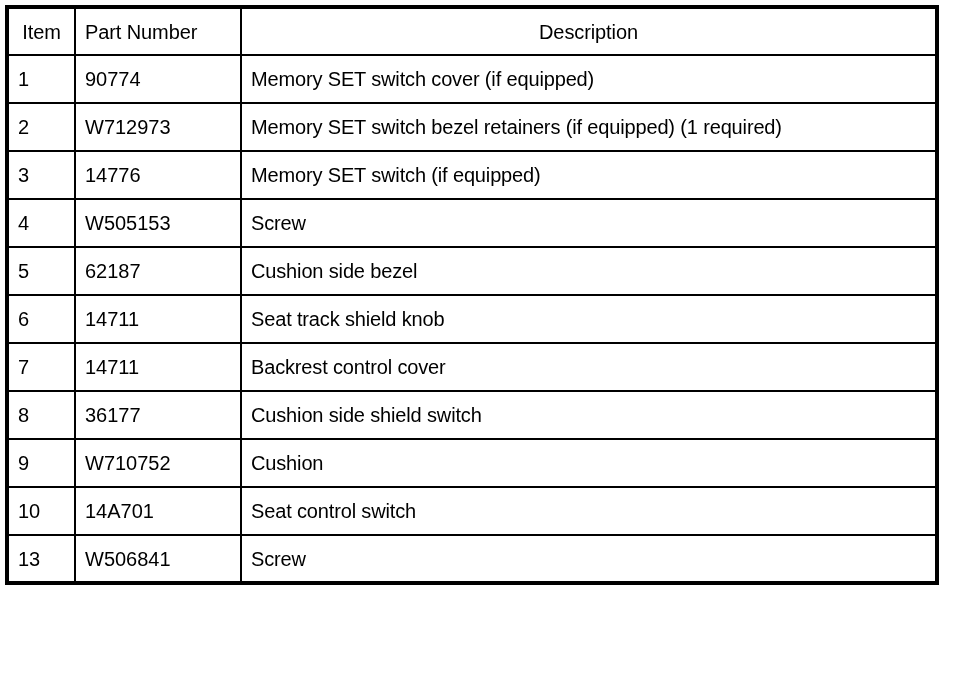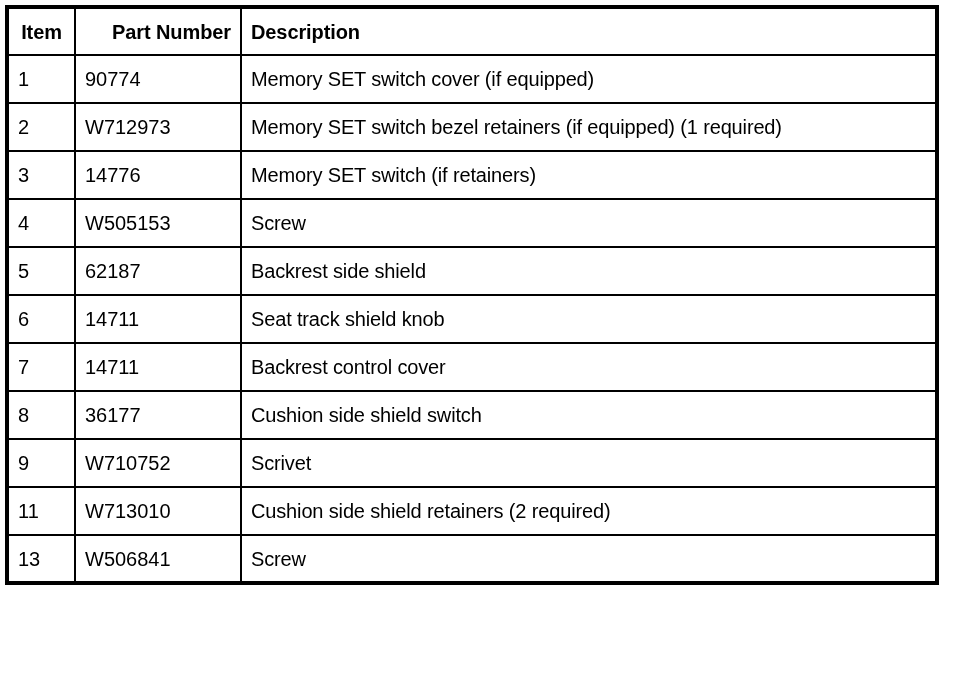--- a/index.html
+++ b/index.html
@@ -44,28 +44,28 @@
     box-sizing: border-box;
     padding: 0 9px;
     font-size: 20px;
     line-height: 22px;
     vertical-align: middle;
     white-space: nowrap;
     overflow: hidden;
   }
 
   .parts-table thead th {
-    font-weight: bold;
+    font-weight: normal;
     text-align: center;
     letter-spacing: -0.1px;
   }
 
   .parts-table thead th.th-item { text-align: center; }
-  .parts-table thead th.th-part { text-align: right; }
-  .parts-table thead th.th-desc { text-align: left; }
+  .parts-table thead th.th-part { text-align: left; }
+  .parts-table thead th.th-desc { text-align: center; }
 
   .parts-table tbody td {
     font-weight: normal;
     text-align: left;
   }
 
   .cell-item { }
   .cell-part { }
   .cell-desc { letter-spacing: -0.15px; }
 </style>
@@ -94,56 +94,56 @@
         <td class="cell-desc">Memory SET switch cover (if equipped)</td>
       </tr>
       <tr>
         <td class="cell-item">2</td>
         <td class="cell-part">W712973</td>
         <td class="cell-desc">Memory SET switch bezel retainers (if equipped) (1 required)</td>
       </tr>
       <tr>
         <td class="cell-item">3</td>
         <td class="cell-part">14776</td>
-        <td class="cell-desc">Memory SET switch (if retainers)</td>
+        <td class="cell-desc">Memory SET switch (if equipped)</td>
       </tr>
       <tr>
         <td class="cell-item">4</td>
         <td class="cell-part">W505153</td>
         <td class="cell-desc">Screw</td>
       </tr>
       <tr>
         <td class="cell-item">5</td>
         <td class="cell-part">62187</td>
-        <td class="cell-desc">Backrest side shield</td>
+        <td class="cell-desc">Cushion side bezel</td>
       </tr>
       <tr>
         <td class="cell-item">6</td>
         <td class="cell-part">14711</td>
         <td class="cell-desc">Seat track shield knob</td>
       </tr>
       <tr>
         <td class="cell-item">7</td>
         <td class="cell-part">14711</td>
         <td class="cell-desc">Backrest control cover</td>
       </tr>
       <tr>
         <td class="cell-item">8</td>
         <td class="cell-part">36177</td>
         <td class="cell-desc">Cushion side shield switch</td>
       </tr>
       <tr>
         <td class="cell-item">9</td>
         <td class="cell-part">W710752</td>
-        <td class="cell-desc">Scrivet</td>
+        <td class="cell-desc">Cushion</td>
       </tr>
       <tr>
-        <td class="cell-item">11</td>
-        <td class="cell-part">W713010</td>
-        <td class="cell-desc">Cushion side shield retainers (2 required)</td>
+        <td class="cell-item">10</td>
+        <td class="cell-part">14A701</td>
+        <td class="cell-desc">Seat control switch</td>
       </tr>
       <tr>
         <td class="cell-item">13</td>
         <td class="cell-part">W506841</td>
         <td class="cell-desc">Screw</td>
       </tr>
     </tbody>
   </table>
 
 </div>

